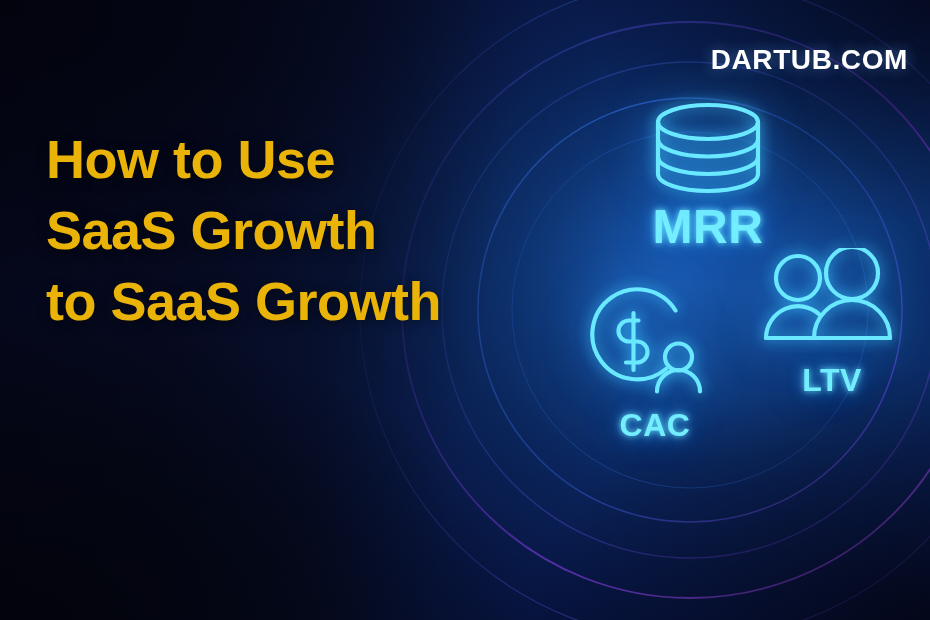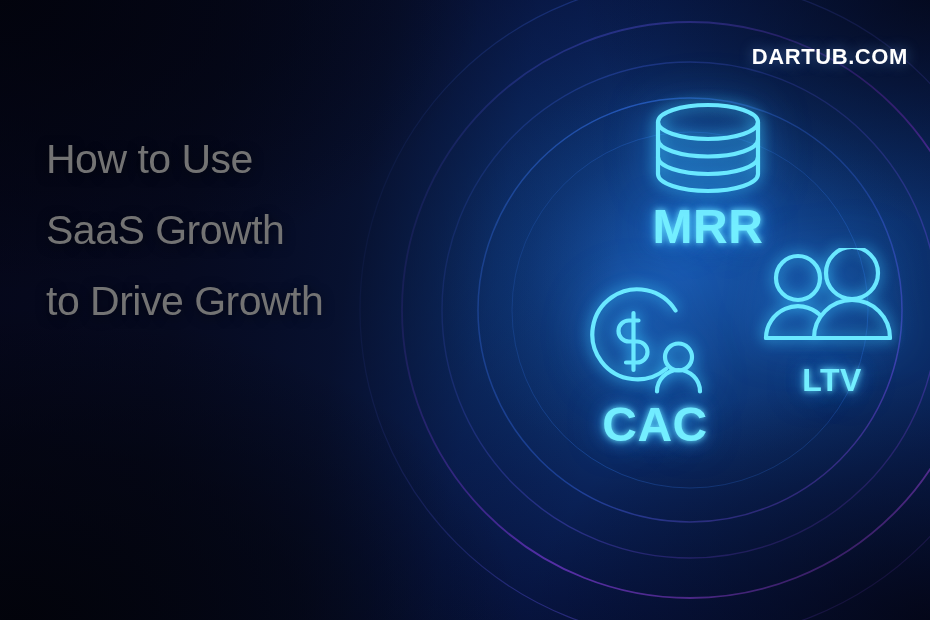--- a/index.html
+++ b/index.html
@@ -54,36 +54,36 @@
 
   
   .headline {
     position: absolute;
     left: 46px;
     top: 124px;
     width: 470px;
   }
   .headline .line {
     display: block;
-    color: #737373;
-    font-size: 41px;
-    font-weight: normal;
+    color: #eab308;
+    font-size: 54px;
+    font-weight: bold;
     line-height: 71px;
     letter-spacing: -0.5px;
     white-space: nowrap;
     text-shadow: 0 2px 12px rgba(0,0,0,0.55);
   }
 
   
   .logo {
     position: absolute;
     right: 22px;
     top: 44px;
     color: #ffffff;
-    font-size: 22px;
+    font-size: 28px;
     font-weight: bold;
     letter-spacing: 0.6px;
     text-shadow: 0 0 14px rgba(120,180,255,0.45);
   }
 
   
   .metrics { position: absolute; left: 0; top: 0; width: 740px; height: 620px; padding-left: 39px; }
 
   .metric { position: absolute; text-align: center; }
   .metric-icon { display: block; filter: drop-shadow(0 0 7px rgba(60,200,255,0.95)) drop-shadow(0 0 20px rgba(40,150,255,0.62)); }
@@ -95,21 +95,21 @@
     text-shadow:
       0 0 6px rgba(110,235,255,0.95),
       0 0 16px rgba(50,170,255,0.85),
       0 0 34px rgba(30,120,240,0.6);
   }
 
   .m-mrr { left: 608px; top: 100px; width: 200px; }
   .m-mrr .metric-label { font-size: 48px; line-height: 54px; margin-top: 2px; }
 
   .m-cac { left: 565px; top: 278px; width: 180px; }
-  .m-cac .metric-label { font-size: 48px; line-height: 54px; margin-top: 0px; }
+  .m-cac .metric-label { font-size: 32px; line-height: 54px; margin-top: 0px; }
 
   .m-ltv { left: 752px; top: 248px; width: 160px; }
   .m-ltv .metric-label { font-size: 32px; line-height: 54px; margin-top: 0px; }
 </style>
 </head>
 <body>
 
 <div id="canvas">
 
   <div class="bg-base"></div>
@@ -140,21 +140,21 @@
     </g>
   </svg>
 
   <div class="bg-center-glow"></div>
   <div class="bg-left-dark"></div>
   <div class="bg-corner-dark"></div>
 
   <div class="headline">
     <span class="line">How to Use</span>
     <span class="line">SaaS Growth</span>
-    <span class="line">to Drive Growth</span>
+    <span class="line">to SaaS Growth</span>
   </div>
 
   <div class="logo">DARTUB.COM</div>
 
   <div class="metrics">
 
     <div class="metric m-mrr">
       <svg class="metric-icon" width="200" height="98" viewBox="0 0 200 98" xmlns="http://www.w3.org/2000/svg">
         <g fill="none" stroke="#6ae8ff" stroke-width="4.2" stroke-linecap="round" stroke-linejoin="round">
           <ellipse cx="100" cy="22" rx="50" ry="17"></ellipse>

